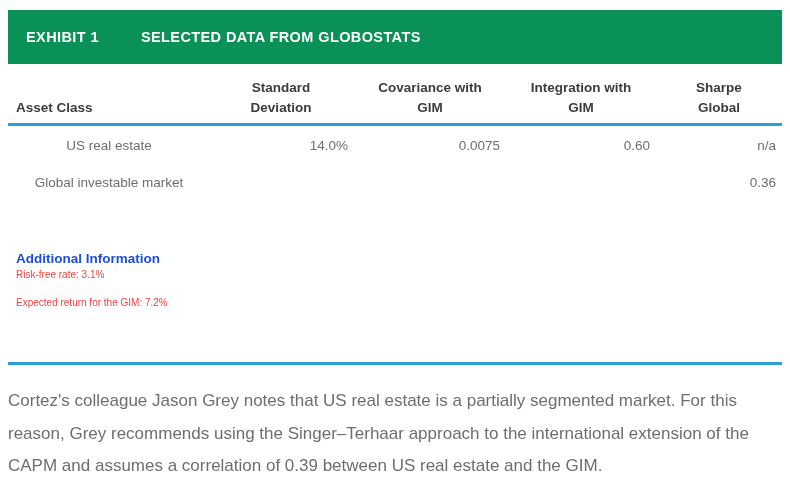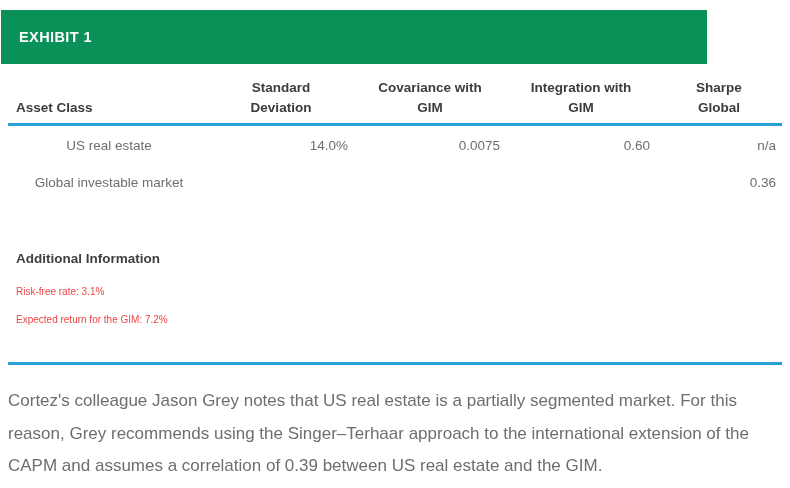--- a/index.html
+++ b/index.html
@@ -17,23 +17,23 @@
   .exhibit {
     position: relative;
     width: 790px;
     height: 488px;
     box-sizing: border-box;
   }
 
   
   .banner {
     position: absolute;
-    left: 1px;
+    left: 8px;
     top: 10px;
-    width: 706px;
+    width: 774px;
     height: 54px;
     background: #0a9157;
     display: flex;
     align-items: center;
     box-sizing: border-box;
   }
   .banner-label {
     color: #ffffff;
     font-size: 14.5px;
     font-weight: bold;
@@ -105,22 +105,22 @@
   
   .addl {
     position: absolute;
     left: 16px;
     top: 251px;
     width: 600px;
   }
   .addl-head {
     font-size: 13.5px;
     font-weight: bold;
-    color: #404040;
-    margin: 0 0 20px 0;
+    color: #1d4ed8;
+    margin: 0 0 3px 0;
   }
   .addl-line {
     font-size: 10px;
     color: #ef4444;
     margin: 0 0 17px 0;
   }
 
   
   .divider {
     position: absolute;
@@ -143,20 +143,21 @@
     text-align: left;
   }
 </style>
 </head>
 <body>
 
 <div class="exhibit">
 
   <div class="banner">
     <span class="banner-label">EXHIBIT 1</span>
+    <span class="banner-title">SELECTED DATA FROM GLOBOSTATS</span>
   </div>
 
   <div class="table-wrap">
     <table class="data">
       <colgroup>
         <col class="c0">
           <col class="c1">
           <col class="c2">
           <col class="c3">
           <col class="c4">

